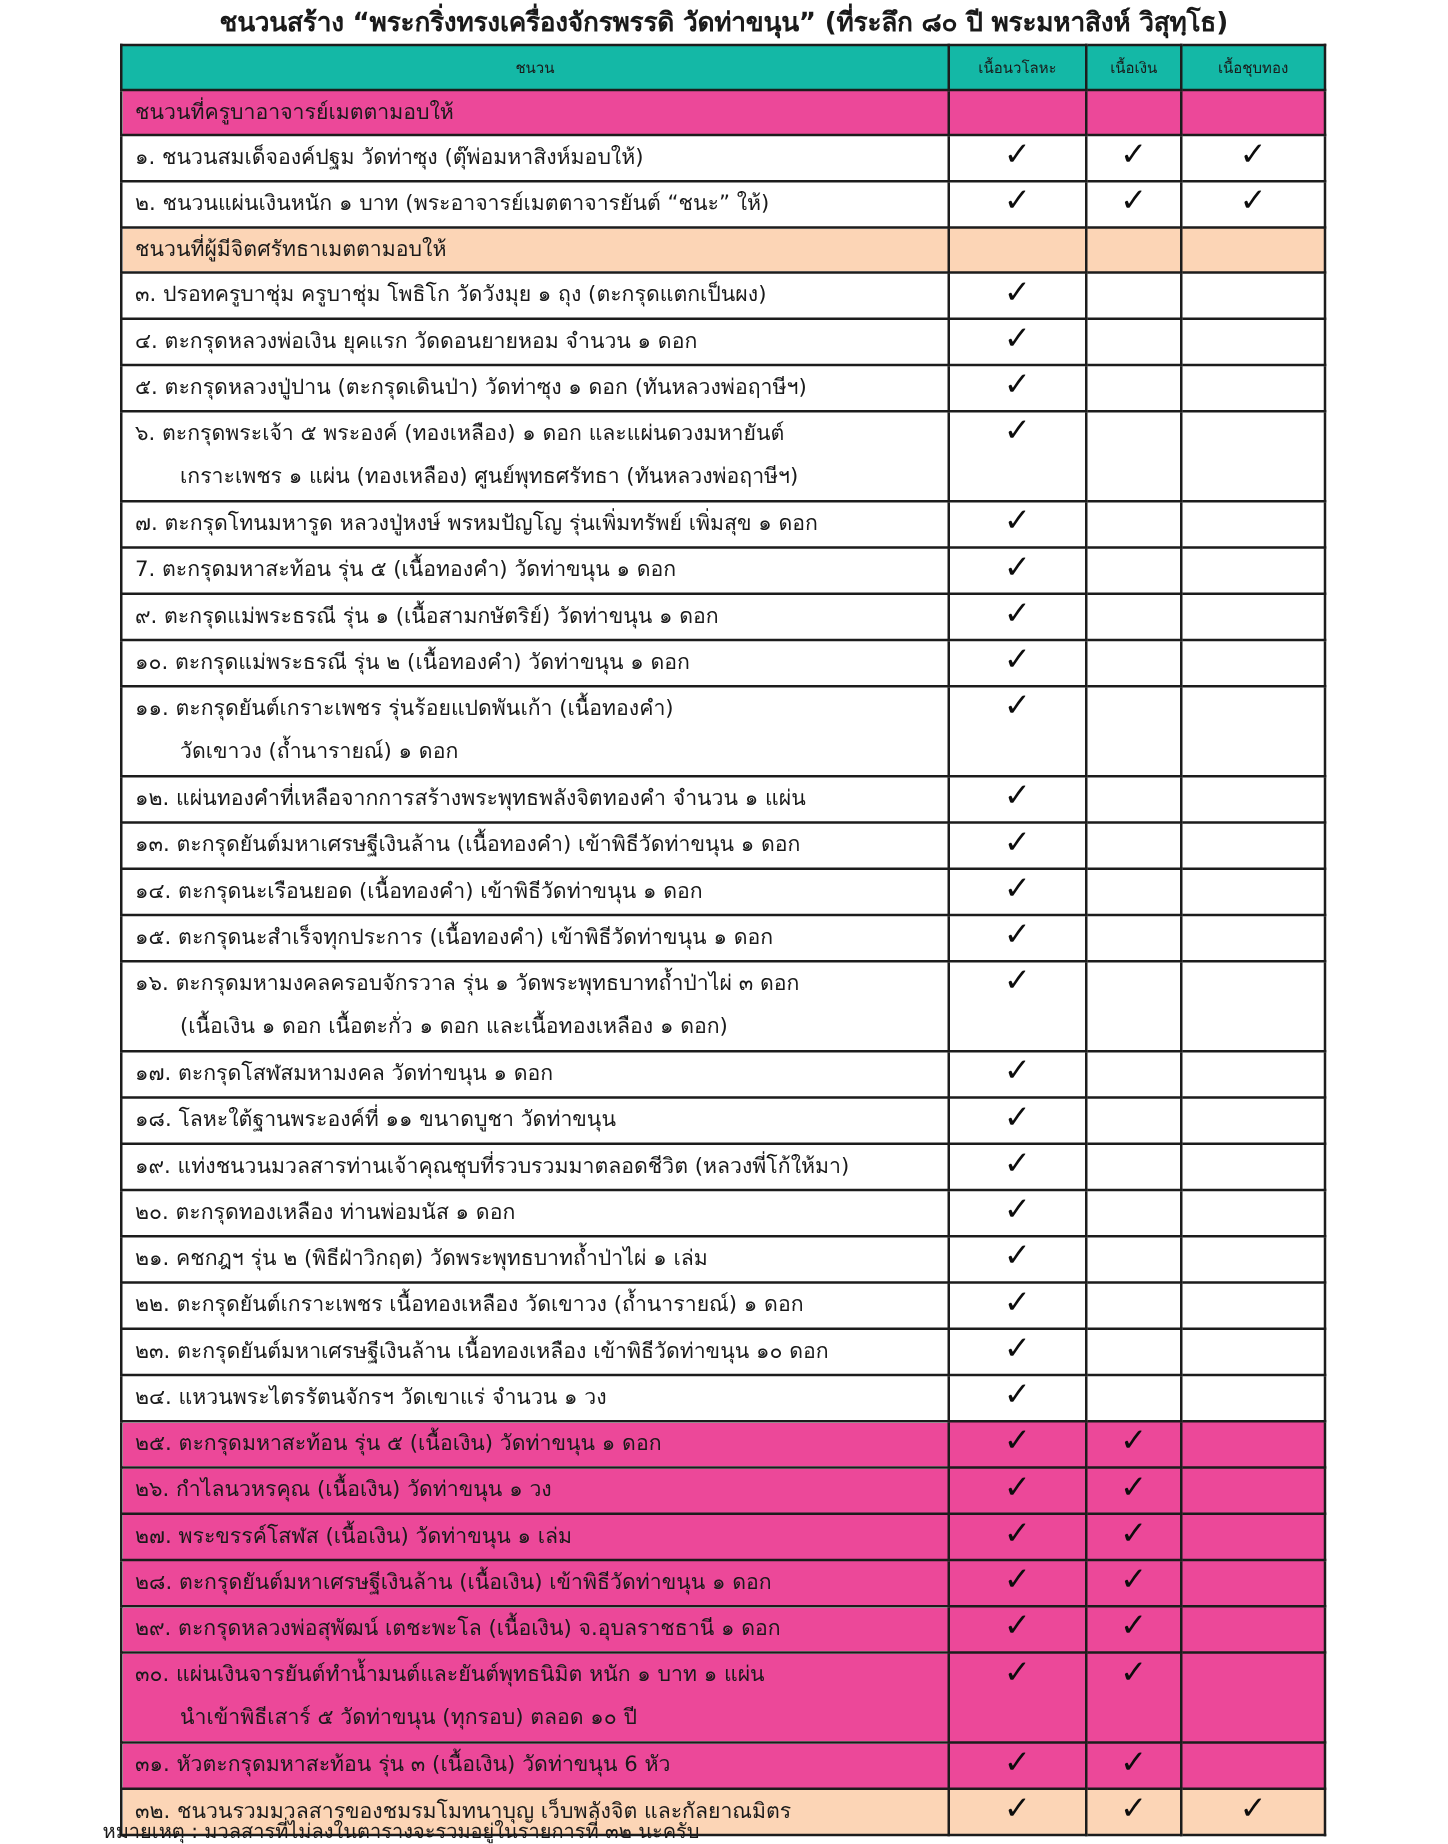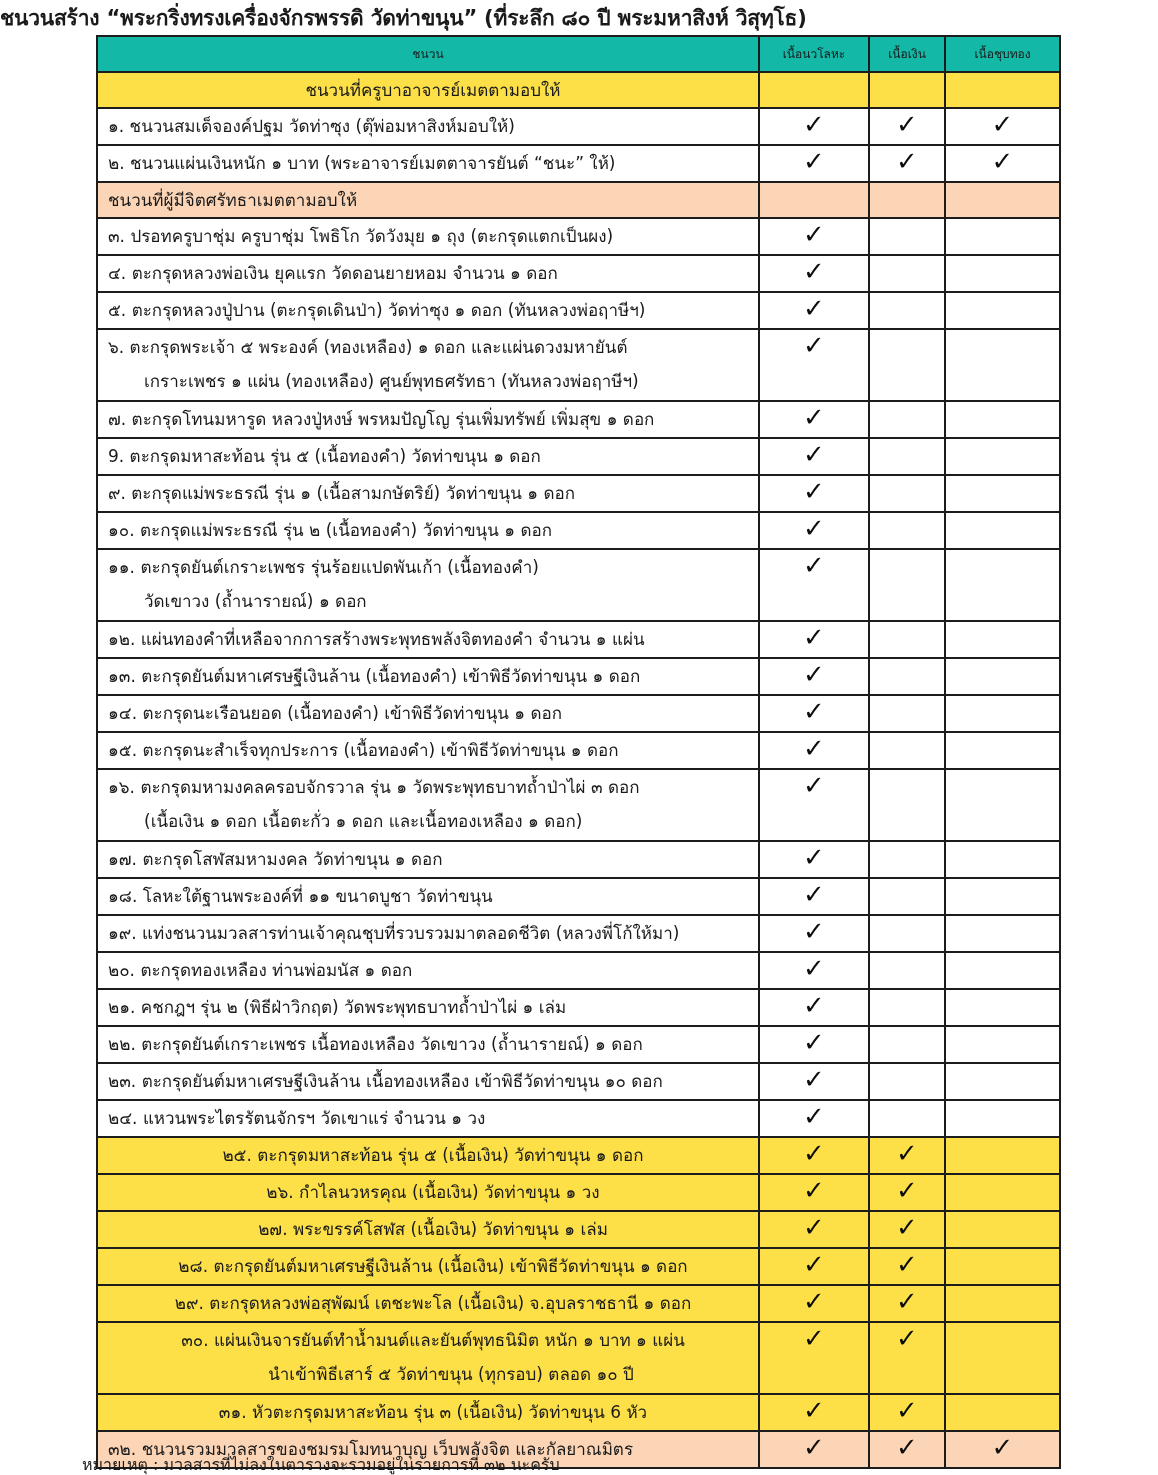--- a/index.html
+++ b/index.html
@@ -1,21 +1,21 @@
 <!DOCTYPE html>
 <html><head>
 <meta charset="utf-8">
 <style>
   html, body { margin: 0; padding: 0; background: #ffffff; }
   body {
     width: 1158px; height: 1475px; position: relative; overflow: hidden;
     font-family: "DejaVu Sans", "Liberation Sans", sans-serif; color: #1a1a1a;
   }
   .title {
-    position: absolute; left: 0; top: 2px; width: 1158px; 
+    position: absolute; left: 0; top: 2px; width: 1158px; text-align: center;
     font-size: 21px; font-weight: bold; letter-spacing: -0.2px; line-height: 32px;
   }
   table.main {
     position: absolute; left: 96px; top: 35px;
     border-collapse: collapse; table-layout: fixed; width: 963px;
   }
   table.main td, table.main th {
     border: 2px solid #1c1c1c; padding: 0; vertical-align: top;
     font-size: 17px; line-height: 34px; font-weight: normal;
   }
@@ -23,21 +23,21 @@
   col.c-name { width: 662px; }
   col.c-a { width: 110px; }
   col.c-b { width: 76px; }
   col.c-c { width: 115px; }
   td.name { padding-left: 10px !important; white-space: nowrap; overflow: hidden; }
   td.name .l2 { display: block; padding-left: 36px; }
   td.chk { text-align: center; }
   tr.single td { height: 34px; }
   tr.double td { height: 70px; margin-top: 31px; }
   tr.sec td { height: 33px; }
-  tr.green td { background: #fde047; text-align: center; }
+  tr.green td { background: #ec4899; }
   tr.orange td { background: #fcd5b6; margin-left: 20px; }
   tr.white td { background: #ffffff; }
   .tick {
     display: inline-block; font-size: 26px; line-height: 30px; font-weight: bold; color: #0d0d0d;
     font-family: "DejaVu Sans", sans-serif;
   }
   .note {
     position: absolute; left: 82px; top: 1440px; font-size: 16px; line-height: 26px; margin-top: 12px;
   }
 </style>
@@ -110,21 +110,21 @@
         <td class="chk"></td>
         <td class="chk"></td>
       </tr>
       <tr class="white single">
         <td class="name"><span>๗. ตะกรุดโทนมหารูด หลวงปู่หงษ์ พรหมปัญโญ รุ่นเพิ่มทรัพย์ เพิ่มสุข ๑ ดอก</span></td>
         <td class="chk"><span class="tick">✓</span></td>
         <td class="chk"></td>
         <td class="chk"></td>
       </tr>
       <tr class="white single">
-        <td class="name"><span>9. ตะกรุดมหาสะท้อน รุ่น ๕ (เนื้อทองคำ) วัดท่าขนุน ๑ ดอก</span></td>
+        <td class="name"><span>7. ตะกรุดมหาสะท้อน รุ่น ๕ (เนื้อทองคำ) วัดท่าขนุน ๑ ดอก</span></td>
         <td class="chk"><span class="tick">✓</span></td>
         <td class="chk"></td>
         <td class="chk"></td>
       </tr>
       <tr class="white single">
         <td class="name"><span>๙. ตะกรุดแม่พระธรณี รุ่น ๑ (เนื้อสามกษัตริย์) วัดท่าขนุน ๑ ดอก</span></td>
         <td class="chk"><span class="tick">✓</span></td>
         <td class="chk"></td>
         <td class="chk"></td>
       </tr>

